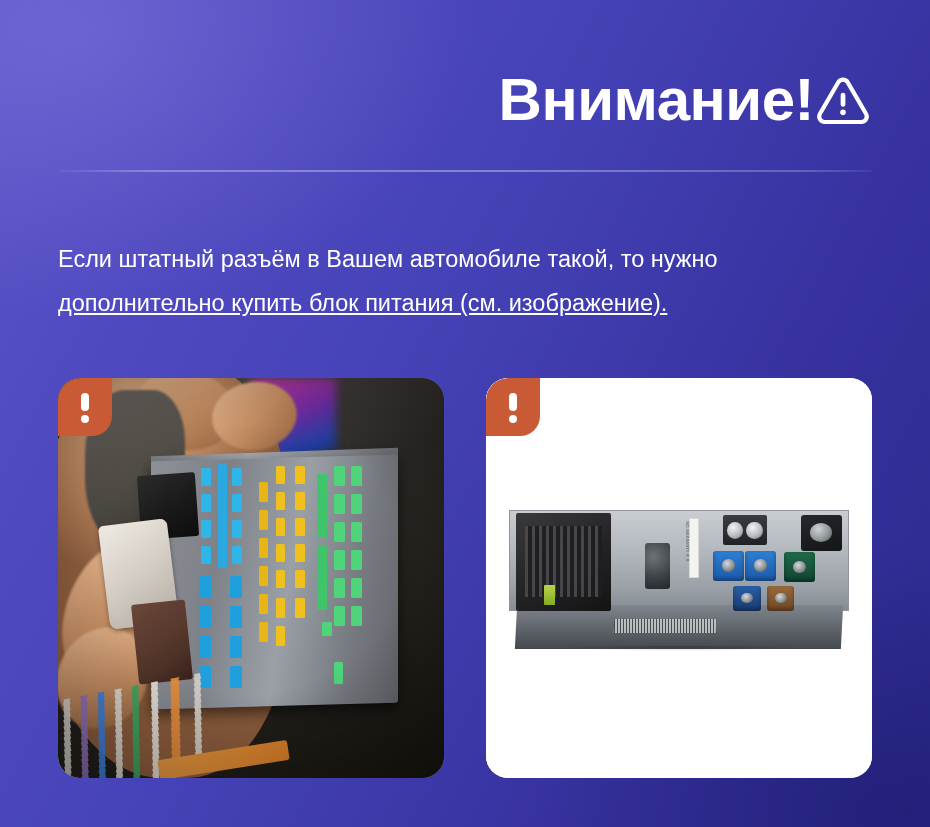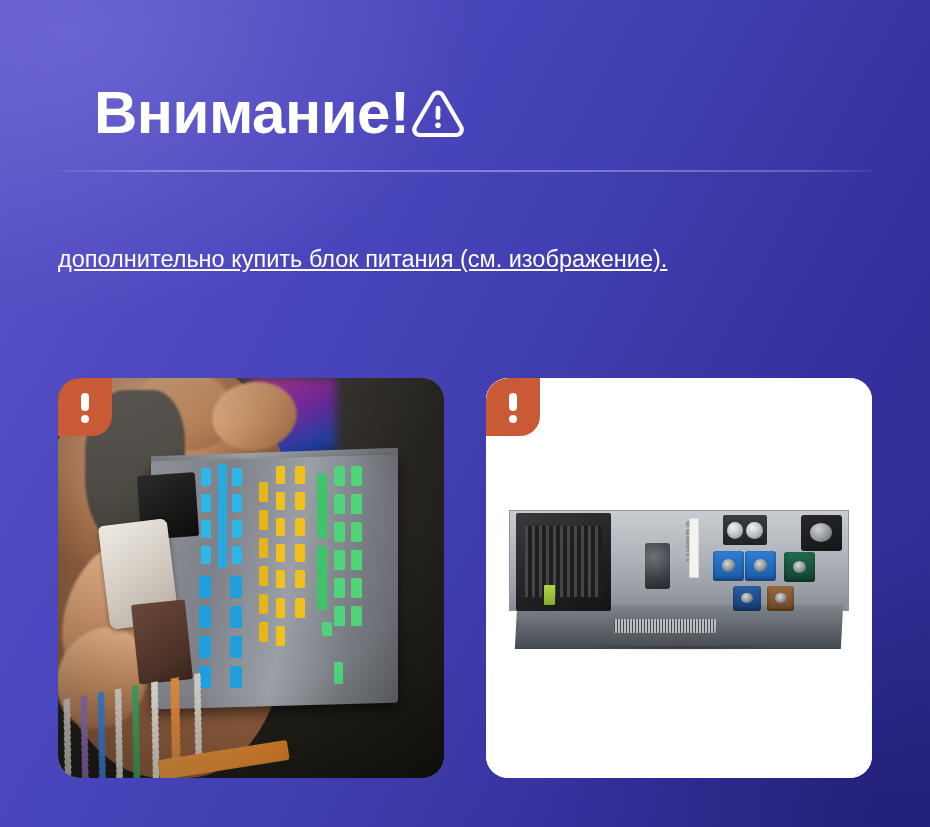--- a/index.html
+++ b/index.html
@@ -25,27 +25,26 @@
       radial-gradient(ellipse 60% 50% at 96% 98%, rgba(22,20,96,0.45) 0%, rgba(22,20,96,0) 65%);
       pointer-events: none;
   }
 
   .page { position: relative; width: 930px; height: 827px; }
 
   
   .header {
     position: absolute;
     left: 58px;
-    top: 65px;
+    top: 52px;
     width: 814px;
     height: 95px;
     display: flex;
     align-items: center;
-    justify-content: flex-start;
-    margin-left: 36px;
+    justify-content: flex-end;
   }
 
   .title {
     font-size: 60px;
     font-weight: bold;
     color: #ffffff;
     letter-spacing: -0.5px;
     line-height: 1;
     white-space: nowrap;
   }
@@ -331,20 +330,21 @@
     <svg class="warn-icon" viewBox="0 0 64 64">
       <path d="M32 9.5c-2.1 0-4.1 1.1-5.2 3L6.6 47.2c-1.1 1.9-1.1 4.2 0 6.1 1.1 1.9 3.1 3 5.2 3h40.4c2.1 0 4.1-1.1 5.2-3 1.1-1.9 1.1-4.2 0-6.1L37.2 12.5c-1.1-1.9-3.1-3-5.2-3z" fill="none" stroke="#ffffff" stroke-width="4.6" stroke-linejoin="round"></path>
       <rect x="29.4" y="24" width="5.2" height="15.5" rx="2.6" fill="#ffffff"></rect>
       <circle cx="32" cy="45.6" r="3.1" fill="#ffffff"></circle>
     </svg>
   </div>
 
   <div class="divider"></div>
 
   <div class="body-copy">
+    <span>Если штатный разъём в Вашем автомобиле такой, то нужно</span>
     <span class="last-line">дополнительно купить блок питания (см. изображение).</span>
   </div>
 
   <div class="cards">
 
     <div class="card">
       <div class="badge">
         <span class="bang-stem"></span>
         <span class="bang-dot"></span>
       </div>

